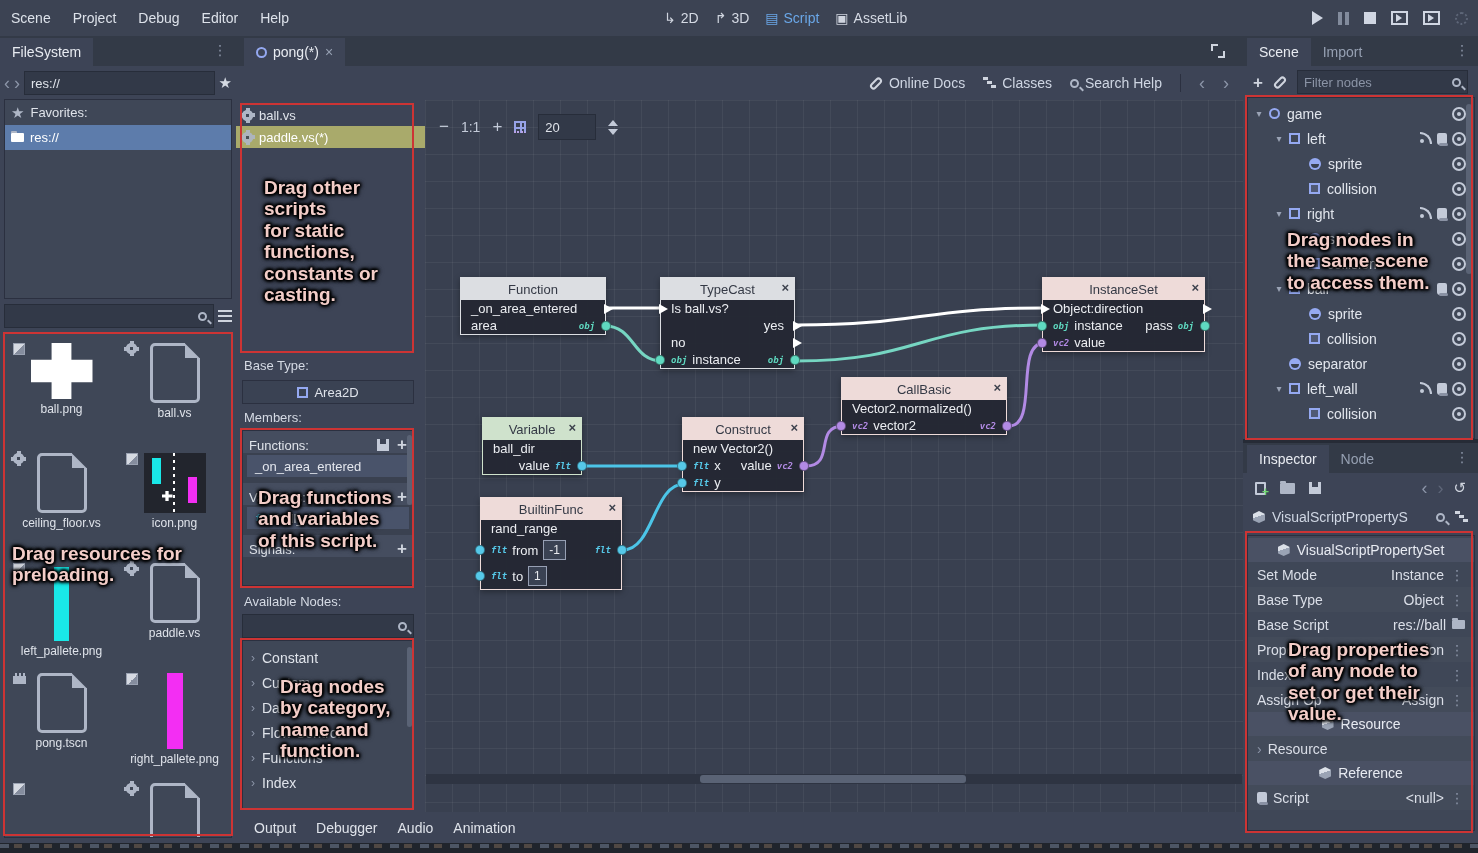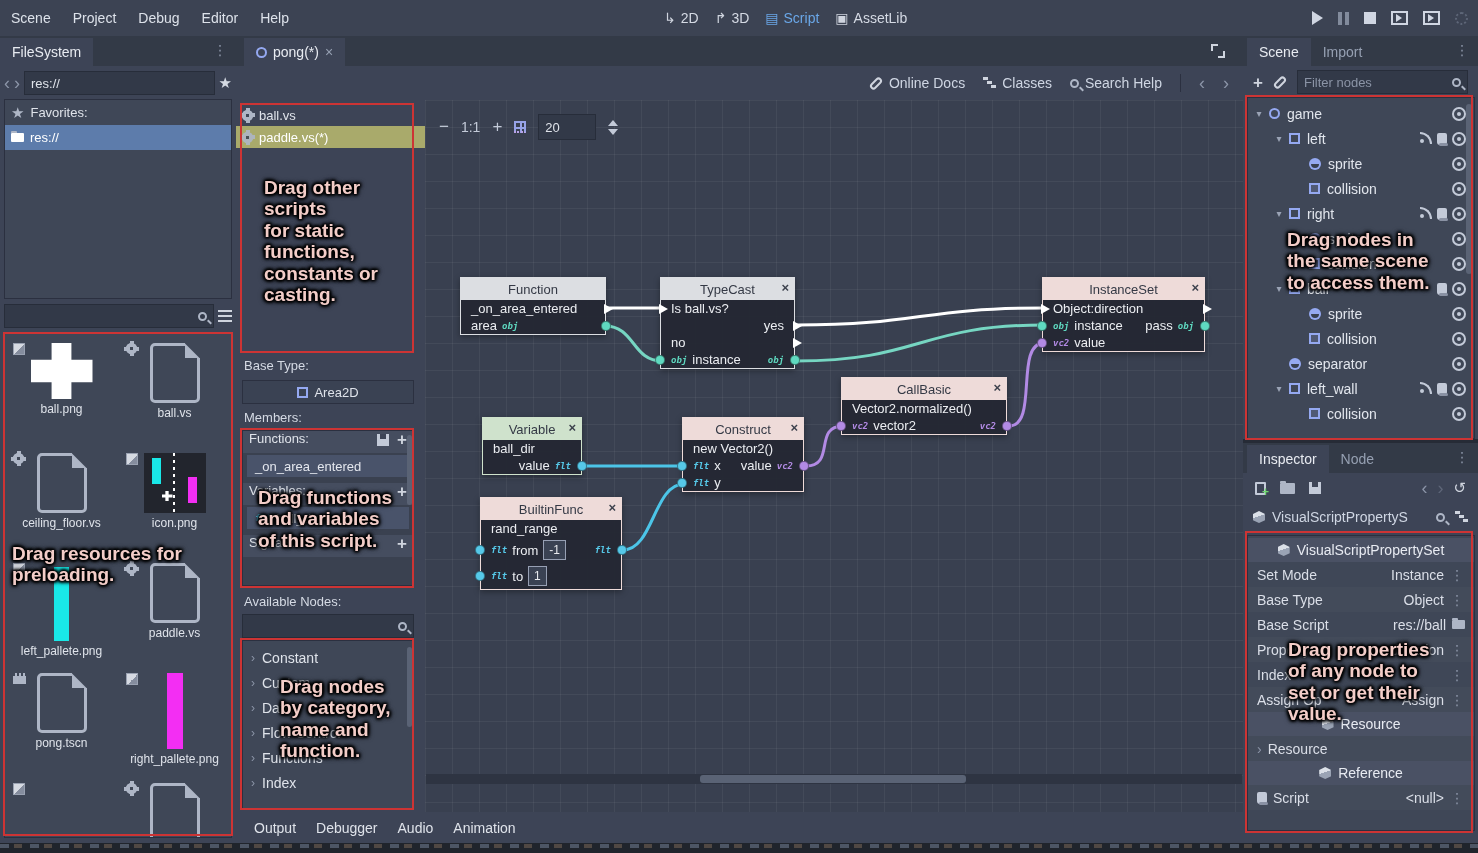--- a/index.html
+++ b/index.html
@@ -88,21 +88,21 @@
 .th-pong::before{content:"";position:absolute;left:8px;top:5px;width:9px;height:26px;background:#19e8e8}
 .th-pong::after{content:"";position:absolute;right:9px;top:24px;width:9px;height:26px;background:#f32ef3}
 .th-pong .net{position:absolute;left:29px;top:0;width:2px;height:100%;background:repeating-linear-gradient(#fff 0 3px,transparent 3px 7px)}
 .th-pong .pp{position:absolute;left:18px;top:38px;width:11px;height:10px;background:#fff;clip-path:polygon(35% 0,65% 0,65% 35%,100% 35%,100% 65%,65% 65%,65% 100%,35% 100%,35% 65%,0 65%,0 35%,35% 35%)}
 .th-cyan{width:15px;height:74px;background:#19e8e8;margin-top:4px}
 .th-magenta{width:16px;height:76px;background:#f32ef3}
 
 .row{display:flex;align-items:center;gap:6px}
 .srow{height:22px;display:flex;align-items:center;gap:6px;padding:0 6px;font-size:13px;color:#dfe3ea}
 .srow.sel{background:#a9aa6b;color:#fff}
-.hdr-row{height:22px;background:#454d5f;display:flex;align-items:flex-start;padding:0 6px;color:#dfe3ea;font-size:13px}
+.hdr-row{height:22px;background:#454d5f;display:flex;align-items:flex-end;padding:0 6px;color:#dfe3ea;font-size:13px}
 .item-row{height:22px;display:flex;align-items:center;padding:0 8px;color:#e4e7ee;font-size:13px;background:#49536a;margin:2px 4px}
 .cat-row{height:25px;display:flex;align-items:center;gap:7px;padding:0 8px;font-size:14px;color:#dfe3ea}
 .cat-row .c{color:#8c95a8;font-size:12px}
 .strow{height:25px;display:flex;align-items:center;gap:5px;padding-right:8px;font-size:14px;color:#e2e6ed}
 .strow .ar{color:#9aa3b5;font-size:10px;width:10px;text-align:center}
 .strow .nm{margin-left:2px}
 .strow .spf{flex:1}
 .irow{height:25px;display:flex;align-items:center;gap:6px;padding:0 9px;font-size:14px;color:#dbdfe8}
 .irow:nth-child(odd){background:rgba(255,255,255,.025)}
 .irow .val{margin-left:auto;display:flex;align-items:center;gap:6px;color:#dbdfe8}
@@ -412,21 +412,21 @@
       </svg>
     <div id="gnodes">
         <div class="gnode t-gray" style="left: 35px; top: 177px; width: 146px;">
           <div class="ttl">
             <span>Function</span>
           </div>
           <div class="grow">
             <span class="seq sout"></span>
             <span>_on_area_entered</span>
           </div>
-          <div class="grow" style="justify-content: flex-start;">
+          <div class="grow" style="justify-content: space-between;">
             <span class="port pout bg-obj"></span>
             <span>area</span>
             <span class="ptype c-obj">obj</span>
           </div>
         </div>
         <div class="gnode t-gray" style="left: 235px; top: 177px; width: 135px;">
           <div class="ttl">
             <span>TypeCast</span>
             <span class="x">×</span>
           </div>

